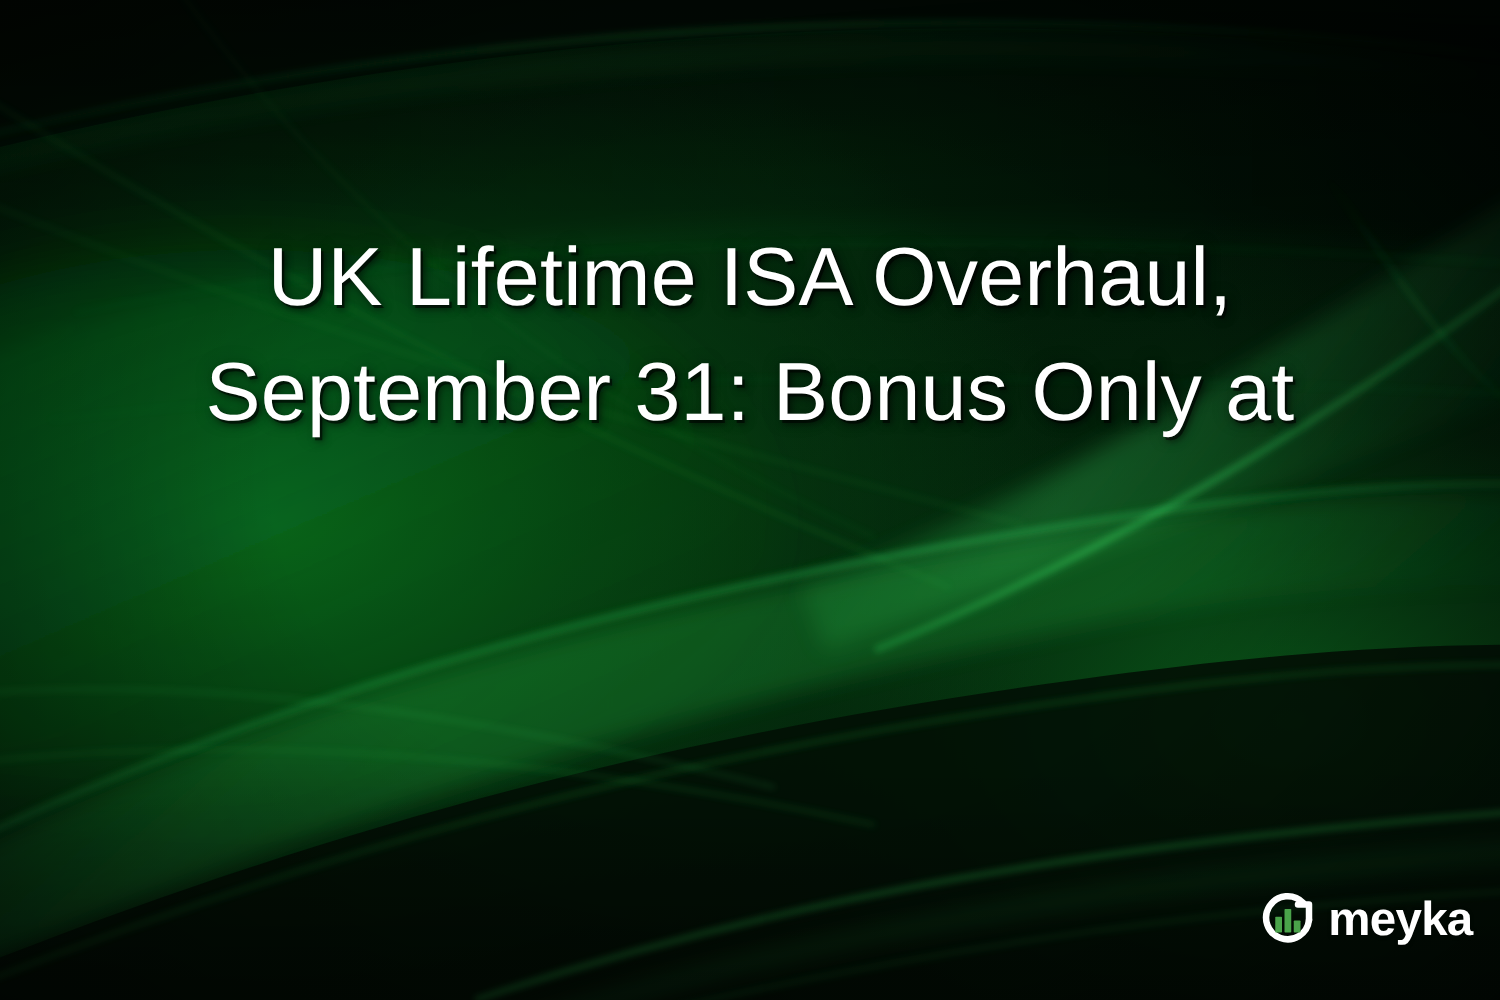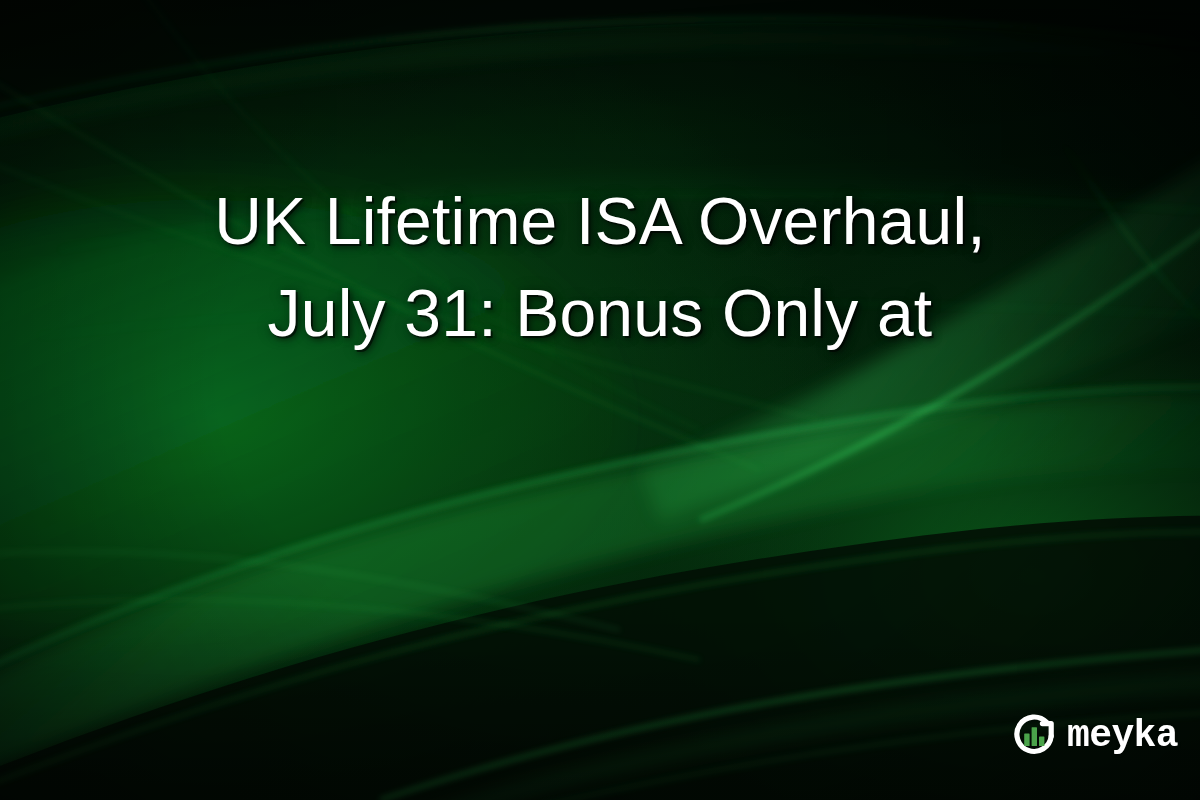--- a/index.html
+++ b/index.html
@@ -74,21 +74,21 @@
     right:22px;
     bottom:38px;
     display:flex;
     align-items:center;
     gap:7px;
     z-index:6;
   }
   #logo-mark { display:block; width:52px; height:52px; }
   #logo-word {
     color:#ffffff;
-    font-family:Liberation Mono, monospace;
+    font-family:Liberation Sans, sans-serif;
     font-size:38px;
     font-weight:700;
     letter-spacing:-0.6px;
     line-height:1;
     text-shadow:0 1px 3px rgba(0,0,0,0.55);
   }
 </style>
 </head>
 <body>
 
@@ -169,21 +169,21 @@
 
       <path d="M 60,250 C 340,196 700,176 1260,214" stroke="#0f8f2c" stroke-width="2" fill="none" opacity="0.16" filter="url(#blurS)"></path>
       <path d="M 40,336 C 360,300 760,292 1260,318" stroke="#0f8f2c" stroke-width="2" fill="none" opacity="0.12" filter="url(#blurS)"></path>
     </svg>
   </div>
 
   <div id="vignette"></div>
 
   <div id="headline">
     <span class="headline-line">UK Lifetime ISA Overhaul,</span>
-    <span class="headline-line">July 31: Bonus Only at</span>
+    <span class="headline-line">September 31: Bonus Only at</span>
   </div>
 
   <div id="logo">
     <span>
       <svg id="logo-mark" viewBox="0 0 52 52" xmlns="http://www.w3.org/2000/svg">
 
         <path d="M 38.6,12.4 A 17.2,17.2 0 1 0 43.2,26" fill="none" stroke="#ffffff" stroke-width="5.2" stroke-linecap="round"></path>
 
         <path d="M 43.2,26 L 43.2,13.6 L 34.4,13.6" fill="none" stroke="#ffffff" stroke-width="5.2" stroke-linecap="round" stroke-linejoin="round"></path>
 

